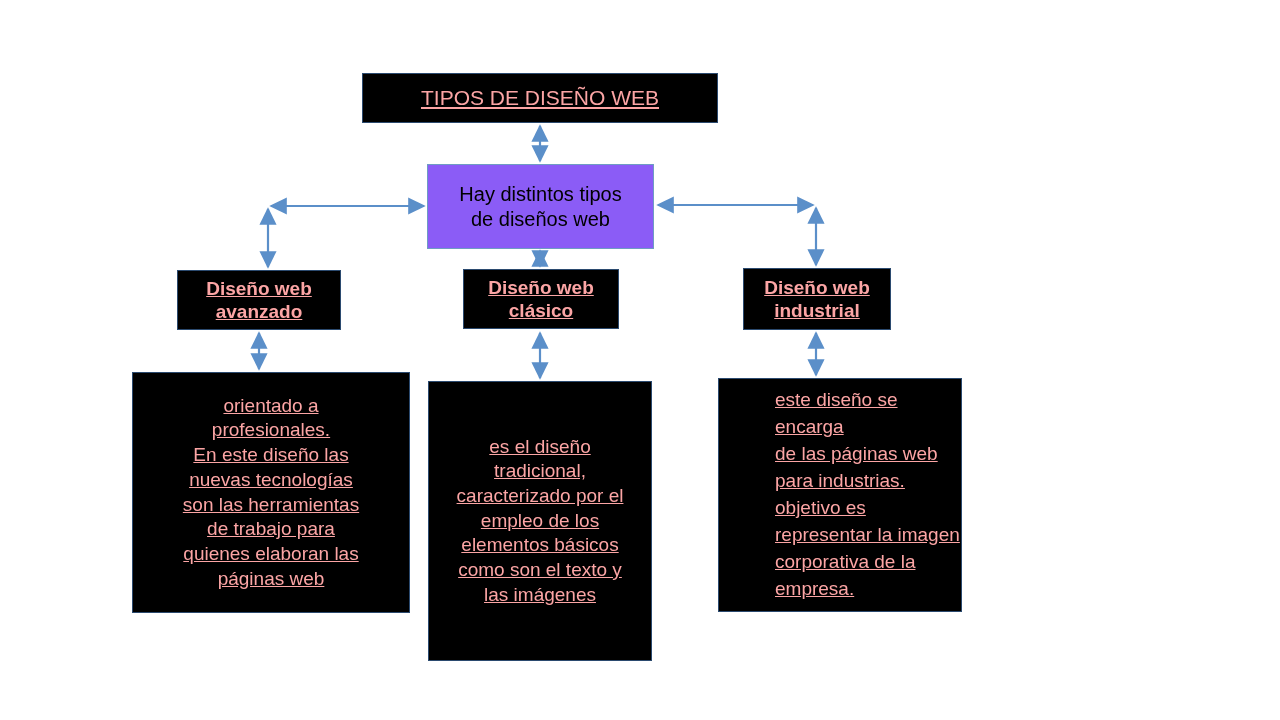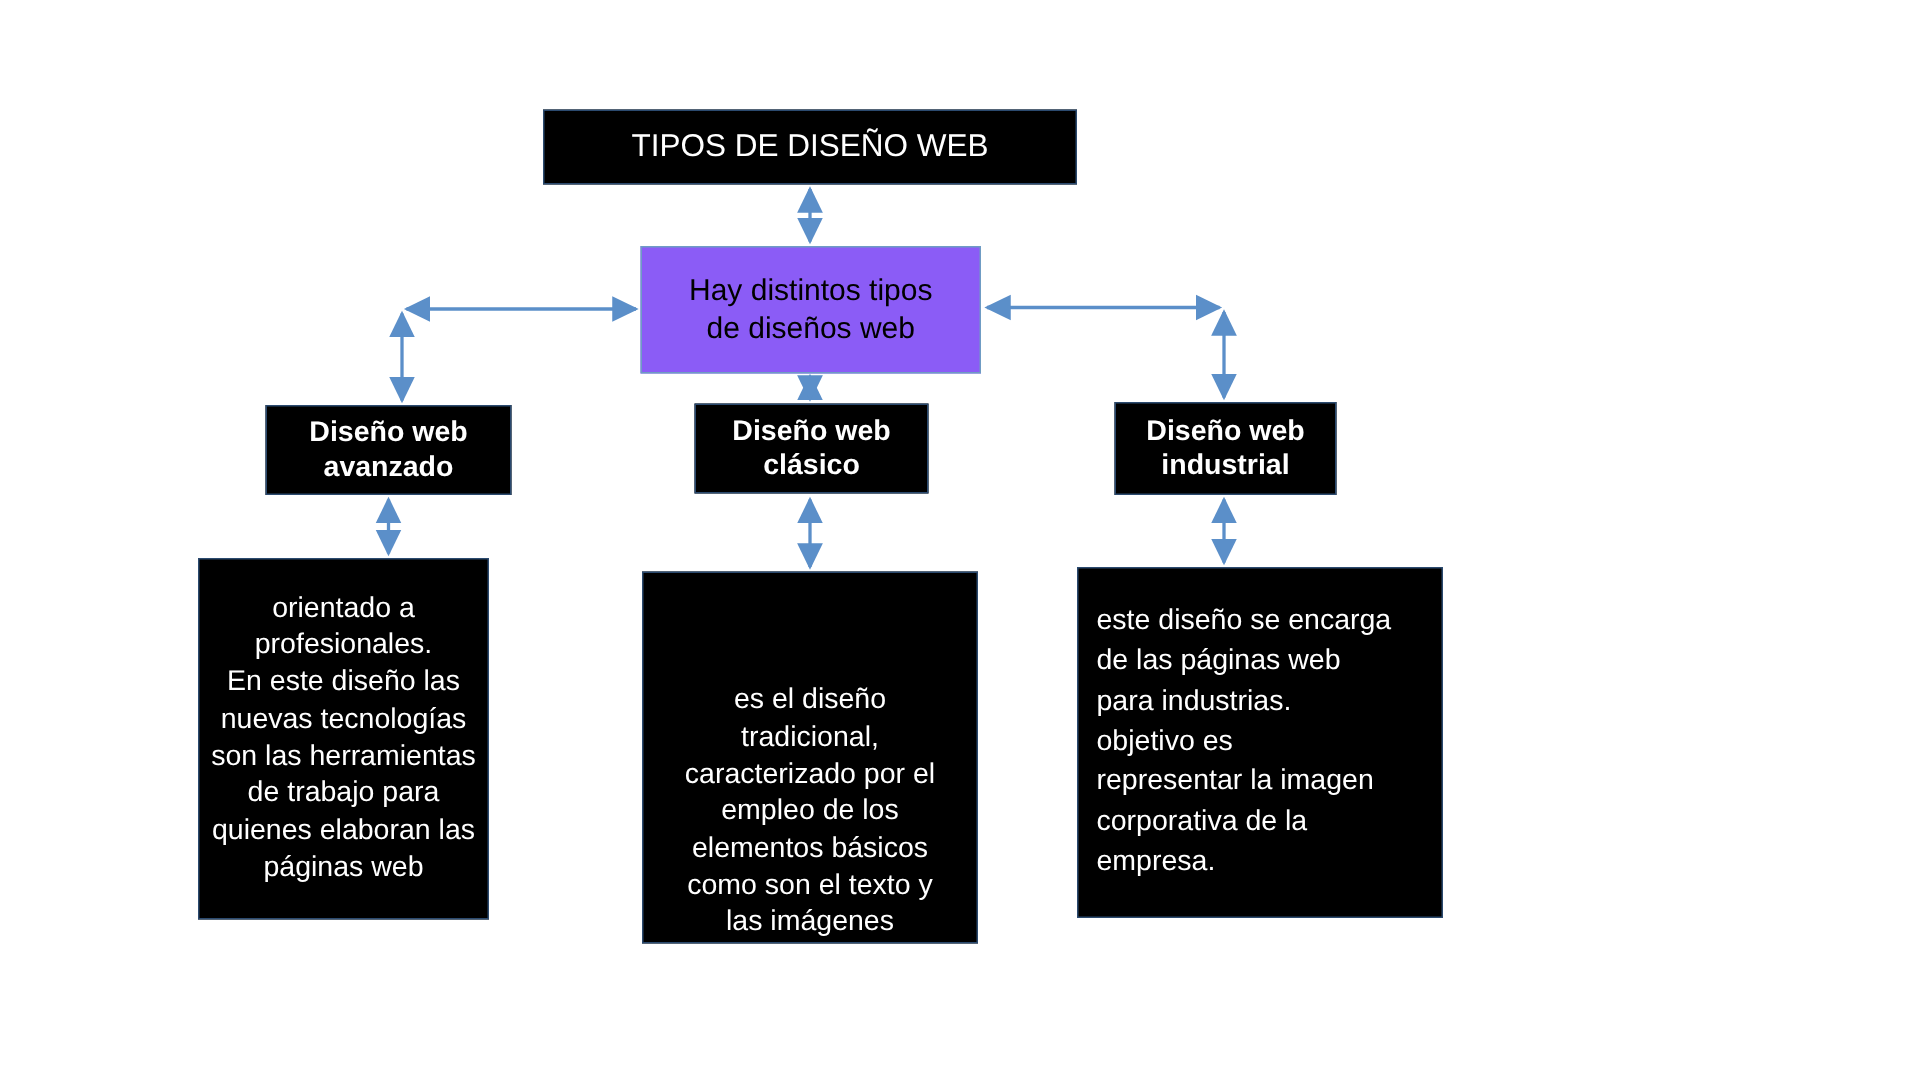--- a/index.html
+++ b/index.html
@@ -23,22 +23,23 @@
     position: absolute;
     box-sizing: border-box;
     display: flex;
     align-items: center;
     justify-content: center;
     text-align: center;
     z-index: 2;
   }
   .node-dark {
     background: #000000;
-    color: #ffffff;
+    color: #fca5a5;
     border: 1px solid #2b4a6f;
+    text-decoration: underline;
   }
   .node-light {
     background: #8b5cf6;
     color: #000000;
     border: 1px solid #6f9cc4;
   }
   .node-text {
     display: block;
     width: 100%;
     white-space: pre-line;
@@ -61,30 +62,30 @@
   }
   #node-cat-1 {
     left: 463px; top: 269px; width: 156px; height: 60px;
     font-size: 19px; font-weight: 700;
   }
   #node-cat-2 {
     left: 743px; top: 268px; width: 148px; height: 62px;
     font-size: 19px; font-weight: 700;
   }
   #node-desc-0 {
-    left: 132px; top: 372px; width: 194px; height: 241px;
+    left: 132px; top: 372px; width: 278px; height: 241px;
     font-size: 19px; font-weight: 400;
   }
   #node-desc-1 {
-    left: 428px; top: 381px; width: 224px; height: 248px;
-    font-size: 19px; font-weight: 400; align-items: flex-end;
+    left: 428px; top: 381px; width: 224px; height: 280px;
+    font-size: 19px; font-weight: 400;
   }
   #node-desc-2 {
     left: 718px; top: 378px; width: 244px; height: 234px;
-    font-size: 19px; font-weight: 400;
+    font-size: 19px; font-weight: 400; padding-left: 44px;
   }
   #node-desc-2 {
     justify-content: flex-start;
   }
   #node-desc-2 .node-text {
     text-align: left;
     padding-left: 12px;
     line-height: 1.42;
   }
   #node-desc-0 .node-text { line-height: 1.30; }

